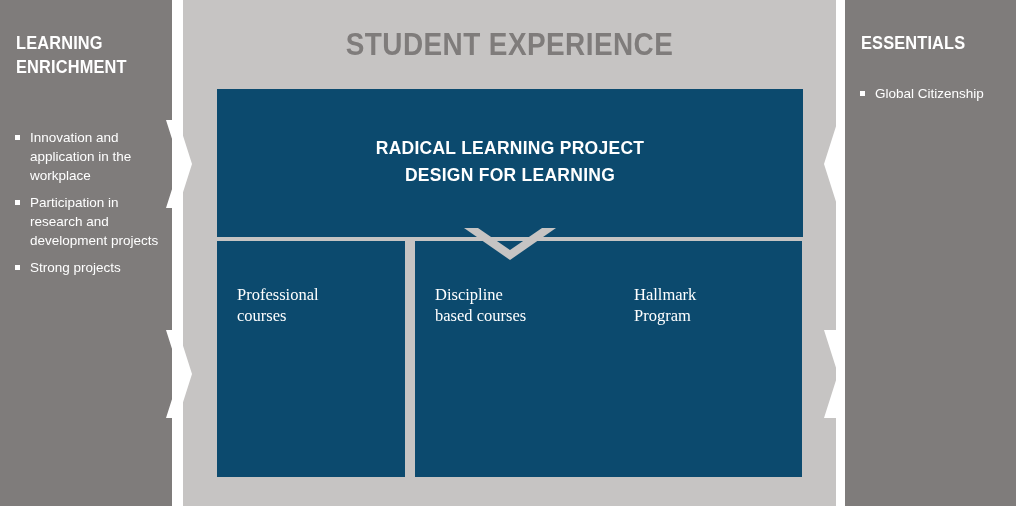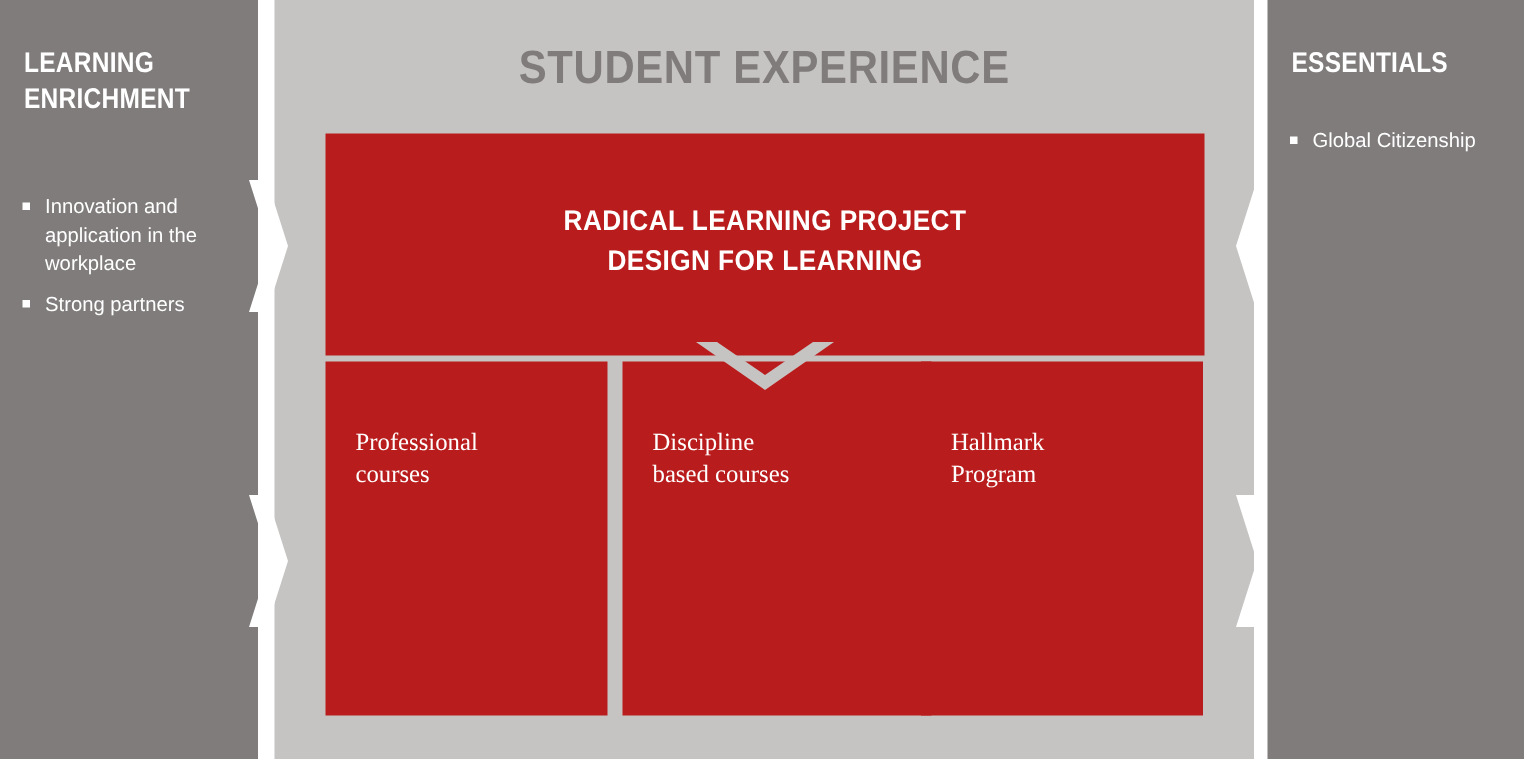--- a/index.html
+++ b/index.html
@@ -99,21 +99,21 @@
     font-size: 31px;
     font-weight: bold;
     letter-spacing: 0.5px;
     transform: scaleX(0.9);
     transform-origin: center top;
   }
 
   
   .box {
     position: absolute;
-    background: #b91c1c;
+    background: #0c4a6e;
     box-sizing: border-box;
   }
   .box-top {
     left: 217px; top: 89px;
     width: 586px; height: 148px;
   }
   .box-top .box-top-text {
     position: absolute;
     left: 0; right: 0;
     top: 45px;
@@ -163,21 +163,25 @@
   <div class="panel-left">
     <div class="side-heading left">LEARNING
 ENRICHMENT</div>
     <ul class="bullet-list left">
       <li>
         <span class="sq"></span>
         <span>Innovation and application in the workplace</span>
       </li>
       <li>
         <span class="sq"></span>
-        <span>Strong partners</span>
+        <span>Participation in research and development projects</span>
+      </li>
+      <li>
+        <span class="sq"></span>
+        <span>Strong projects</span>
       </li>
     </ul>
   </div>
 
   <div class="panel-center"></div>
 
   <div class="center-heading">STUDENT EXPERIENCE</div>
 
   <div class="box box-top">
     <div class="box-top-text">RADICAL LEARNING PROJECT

